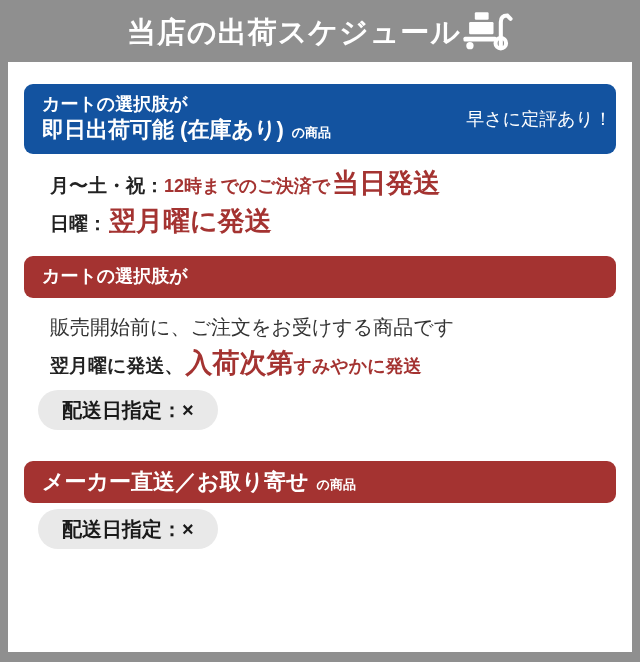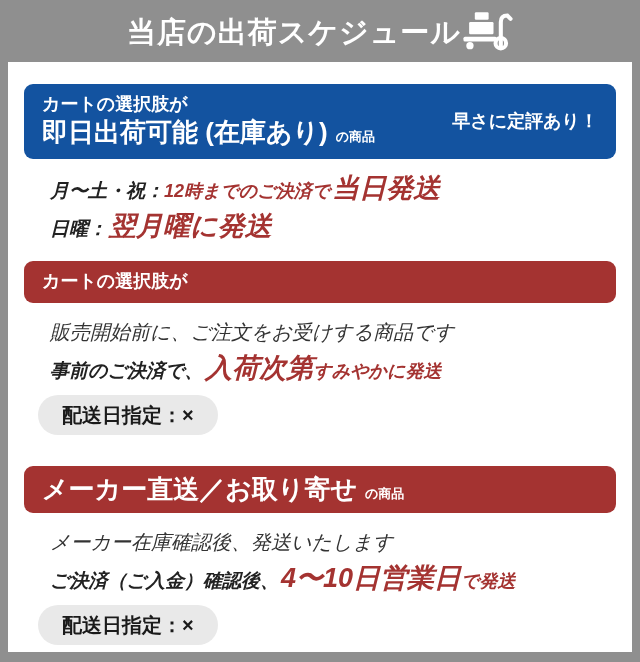--- a/index.html
+++ b/index.html
@@ -46,34 +46,34 @@
     margin: 0 16px;
     border-radius: 9px;
     color: #ffffff;
     padding: 8px 18px 10px;
   }
   .banner.blue { background: #1353a0; }
   .banner.red  { background: #a43331; margin-top: 14px; }
   .banner.single { padding: 7px 18px; }
   .banner-intro { font-size: 18px; font-weight: 700; line-height: 1.35; }
   .banner-main  { line-height: 1.25; }
-  .banner-title { font-size: 26px; font-weight: 700; }
+  .banner-title { font-size: 22px; font-weight: 700; }
   .banner-suffix { font-size: 13px; font-weight: 700; margin-left: 8px; }
   .banner-note {
     position: absolute;
-    right: 18px;
+    right: 4px;
     top: 50%;
     transform: translateY(-50%);
     font-size: 18px;
-    font-weight: 700;
+    font-weight: 400;
     white-space: nowrap;
   }
 
   
-  .detail { margin: 12px 8px 0 42px; font-style: italic; }
+  .detail { margin: 12px 8px 0 42px; }
   .detail .row { line-height: 34px; white-space: nowrap; }
   .t-dark-bold { color: #222222; font-weight: 700; font-size: 19px; }
   .t-dark      { color: #333333; font-weight: 400; font-size: 20px; }
   .t-red       { color: #a43331; font-weight: 700; font-size: 18px; }
   .t-red-big   { color: #a43331; font-weight: 700; font-size: 27px; margin-left: 2px; }
 
   
   .pill {
     display: inline-block;
     margin: 6px 0 17px 30px;
@@ -132,38 +132,30 @@
     
     <div class="banner red">
       <div class="banner-intro">カートの選択肢が</div>
     </div>
 
     <div class="detail">
       <div class="row">
         <span class="t-dark">販売開始前に、ご注文をお受けする商品です</span>
       </div>
       <div class="row">
-        <span class="t-dark-bold">事前のご決済で、</span><span class="t-red-big">入荷次第</span><span class="t-red">すみやかに発送</span>
+        <span class="t-dark-bold">翌月曜に発送、</span><span class="t-red-big">入荷次第</span><span class="t-red">すみやかに発送</span>
       </div>
     </div>
 
     <div class="pill">配送日指定：×</div>
 
     
     <div class="banner red single">
       <div class="banner-main">
         <span class="banner-title">メーカー直送／お取り寄せ</span><span class="banner-suffix">の商品</span>
       </div>
     </div>
 
-    <div class="detail">
-      <div class="row">
-        <span class="t-dark">メーカー在庫確認後、発送いたします</span>
-      </div>
-      <div class="row">
-        <span class="t-dark-bold">ご決済（ご入金）確認後、</span><span class="t-red-big">4〜10日営業日</span><span class="t-red">で発送</span>
-      </div>
-    </div>
 
     <div class="pill">配送日指定：×</div>
 
   </div>
 </div>
 
 </body></html>

